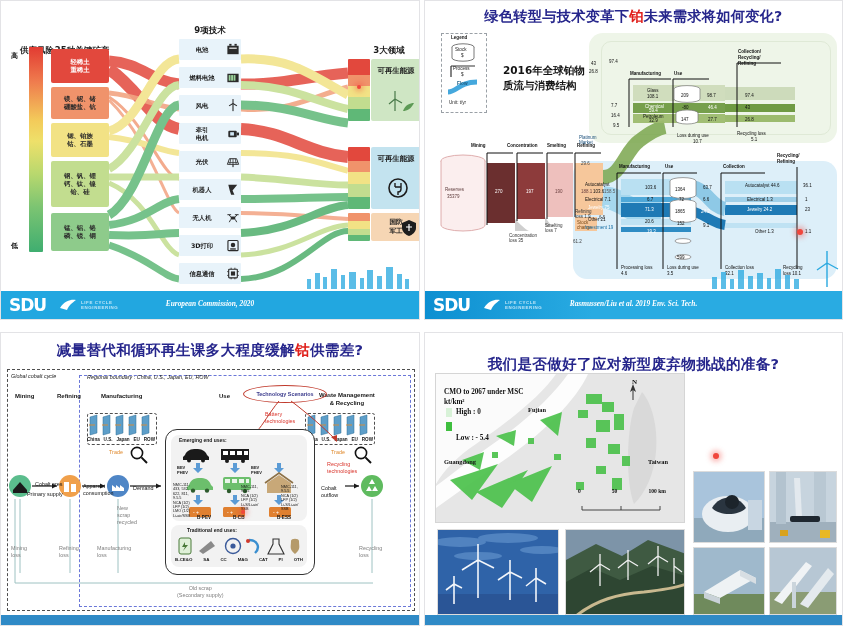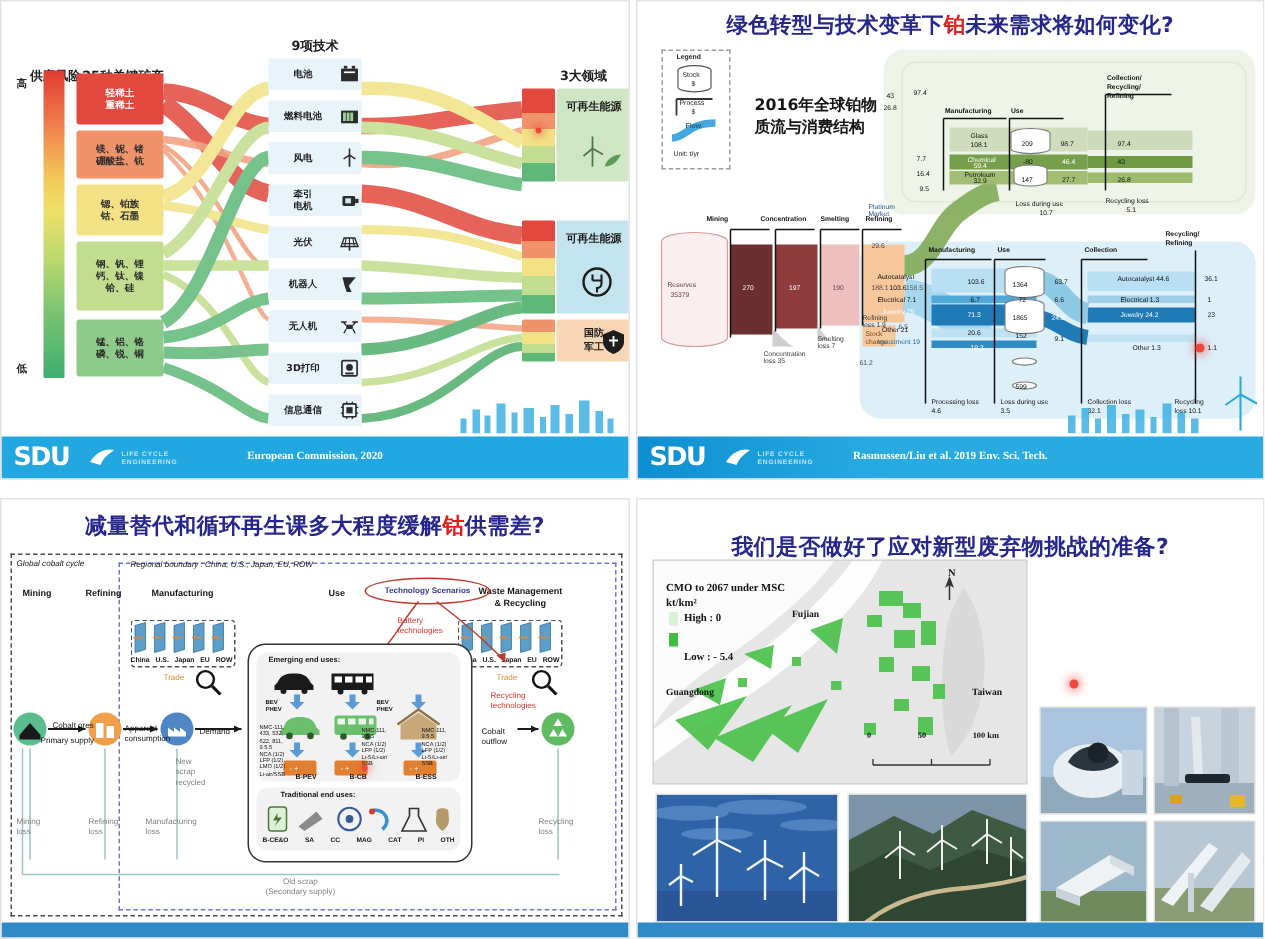--- a/index.html
+++ b/index.html
@@ -21,21 +21,21 @@
   #slide-bl .slide-title{font-size:14.6px;top:8px;}
   #slide-br .slide-title{font-size:14.6px;top:22px;}
   .hl{color:#e0201b;background:transparent;}
 
   
   .footer{position:absolute;left:0;right:0;bottom:0;height:28px;background:#22a7e0;}
   .footer.deep{background:linear-gradient(90deg,#0d8fd1 0%,#29abe2 40%,#29abe2 100%);}
   .sdu{position:absolute;left:8px;top:4px;color:#fff;font-weight:bold;font-size:17px;letter-spacing:-1px;font-family:"DejaVu Sans",sans-serif;}
   .sdu-swoosh{position:absolute;left:58px;top:7px;width:18px;height:14px;}
   .lce{position:absolute;left:80px;top:9px;color:#bfe6f8;font-size:4.4px;line-height:5.4px;letter-spacing:.6px;font-weight:bold;}
-  .credit{position:absolute;left:0;right:0;top:8px;text-align:center;color:#ffffff;font-size:7.4px;font-family:"Liberation Serif",serif;font-weight:bold;}
+  .credit{position:absolute;left:0;right:0;top:8px;text-align:center;color:#ffffff;font-size:7.4px;font-family:"Liberation Serif",serif;font-weight:bold;font-style:italic;}
 
   .skyline{position:absolute;right:6px;bottom:30px;width:110px;height:26px;opacity:.85;}
 
   
   .col-head{position:absolute;font-weight:bold;font-size:8.5px;color:#1d1d1d;font-family:"DejaVu Sans",sans-serif;text-align:center;}
   .risk-bar{position:absolute;left:28px;top:46px;width:14px;height:205px;border-radius:1px;
     background:linear-gradient(180deg,#e23b32 0%,#ef7c4e 17%,#f3cb5a 36%,#eee06a 46%,#b8d86e 62%,#7cc472 78%,#3fae70 100%);}
   .risk-lab{position:absolute;left:10px;font-size:7px;color:#222;font-weight:bold;}
   .mineral-box{position:absolute;left:50px;width:58px;border-radius:2px;display:flex;align-items:center;justify-content:center;
     text-align:center;font-size:6.4px;line-height:8px;color:#2b2b2b;font-weight:bold;padding:2px;box-sizing:border-box;

